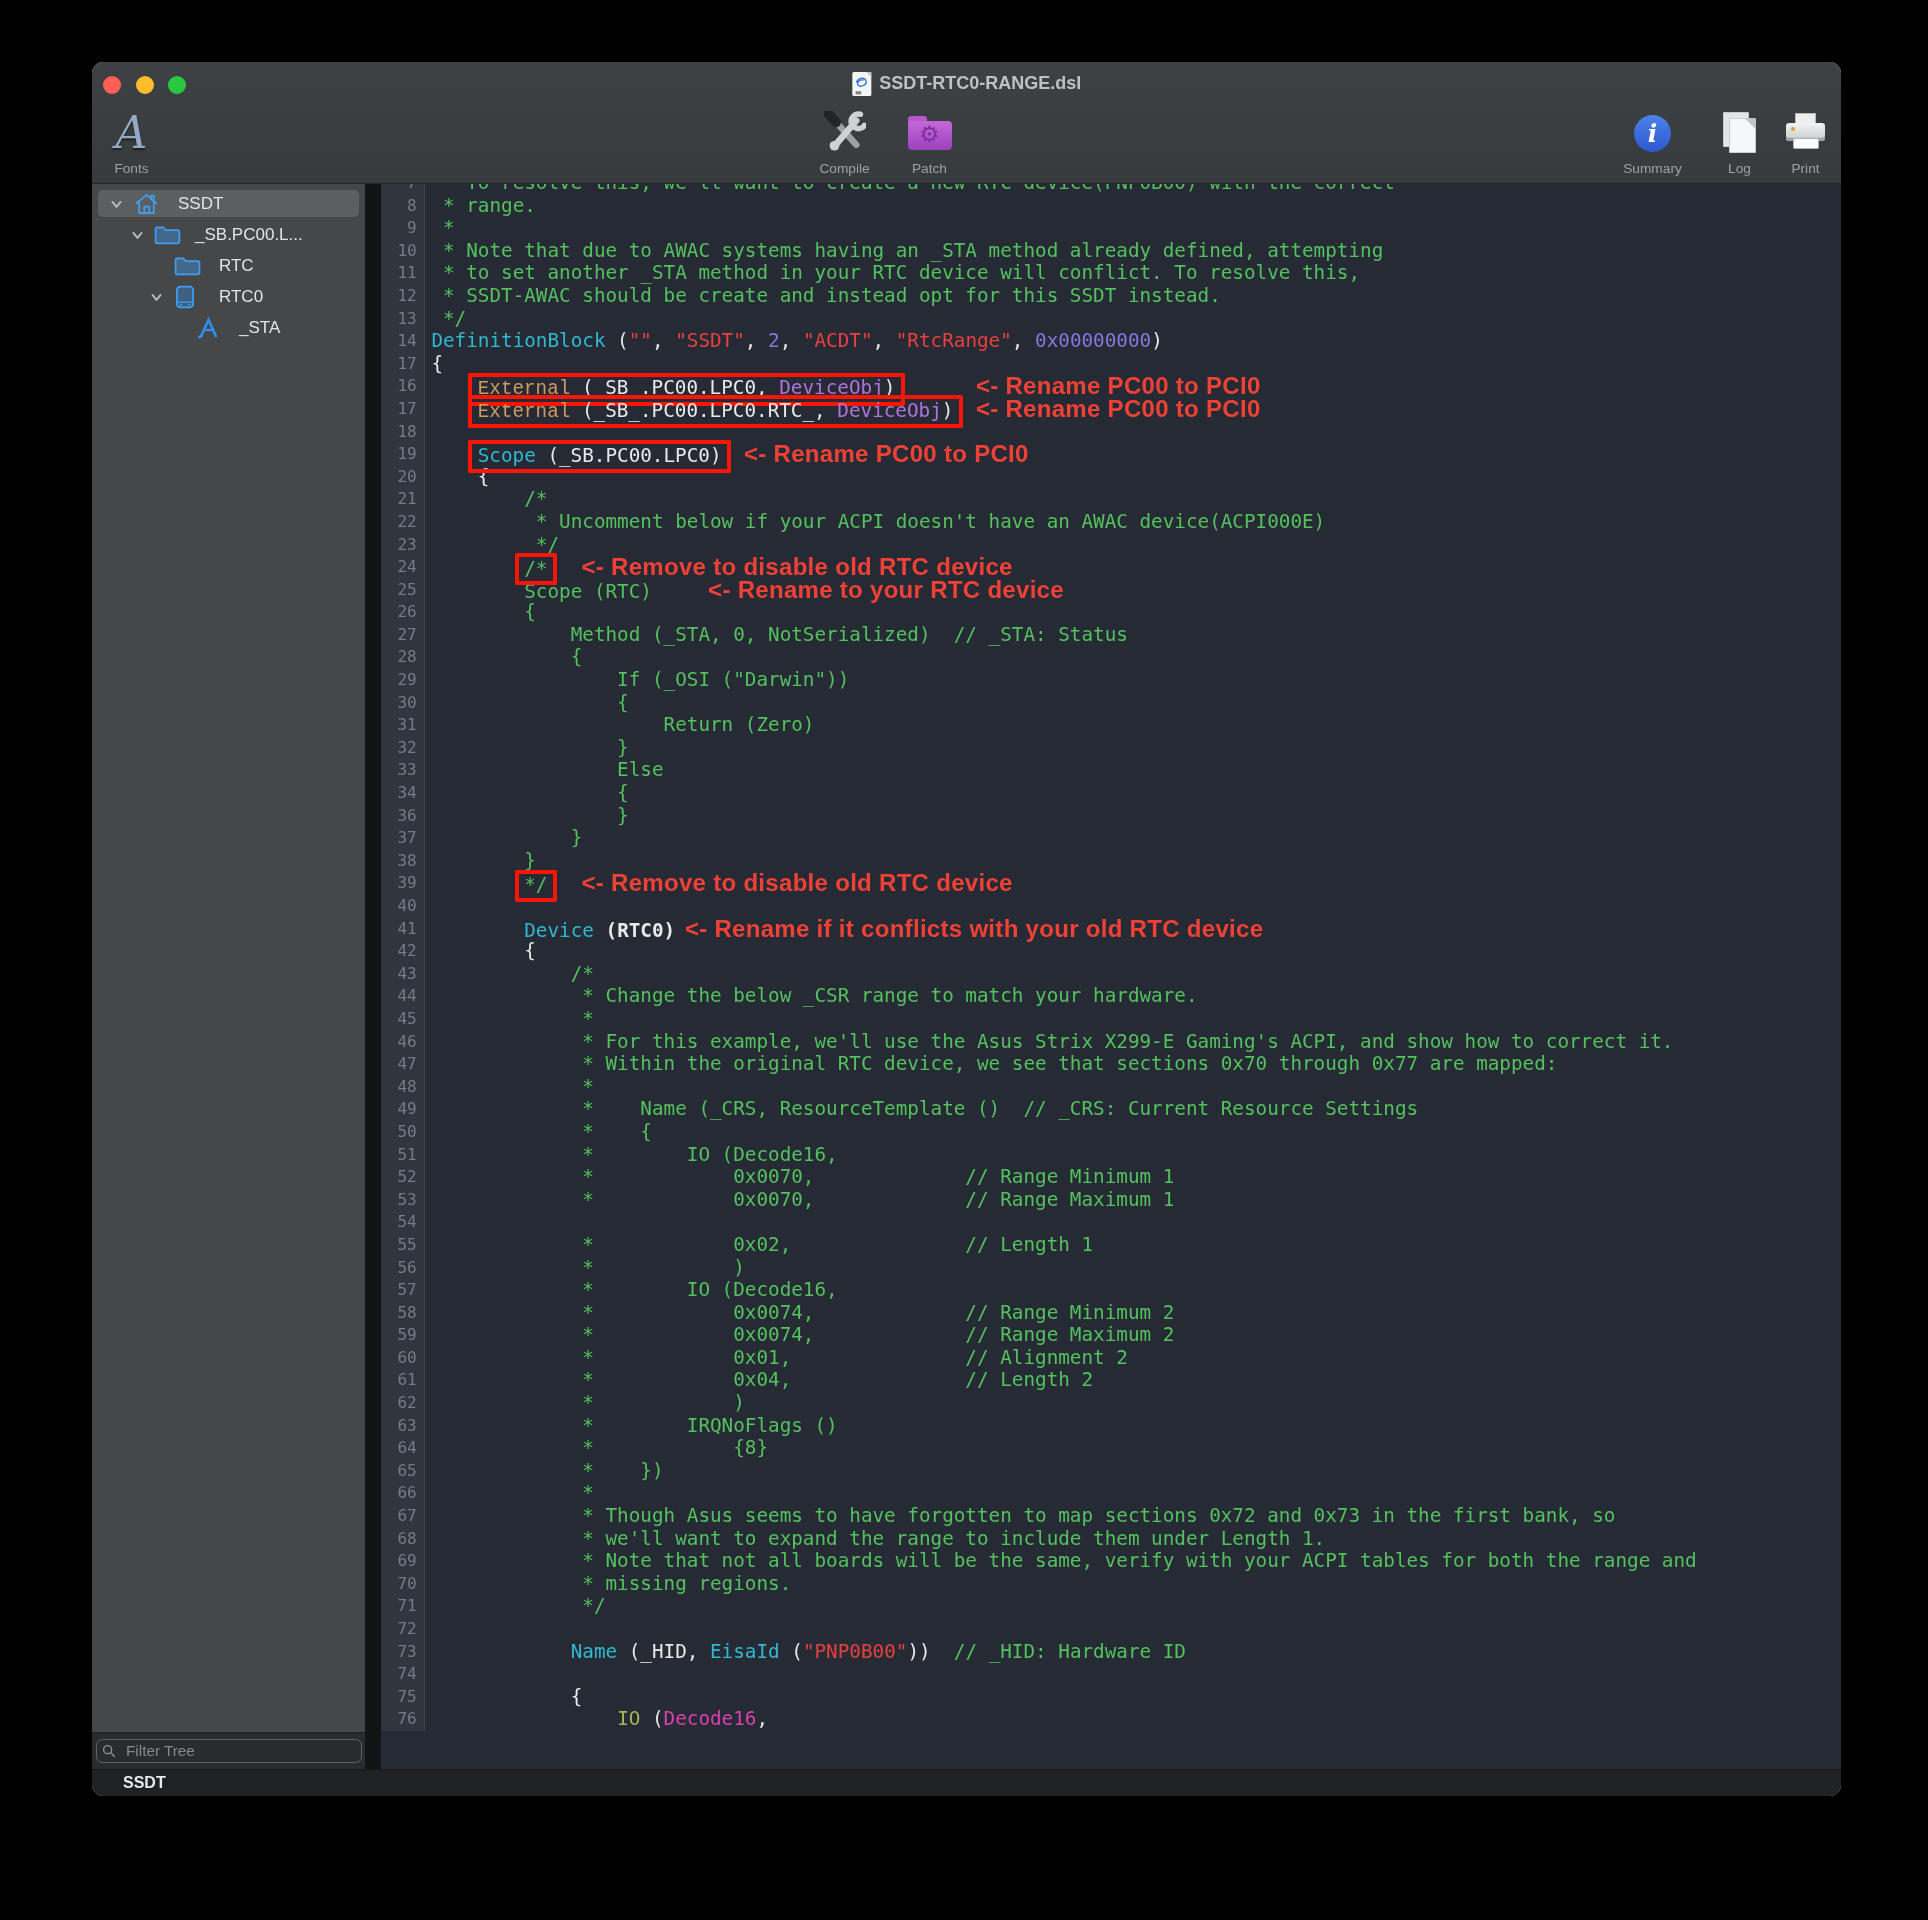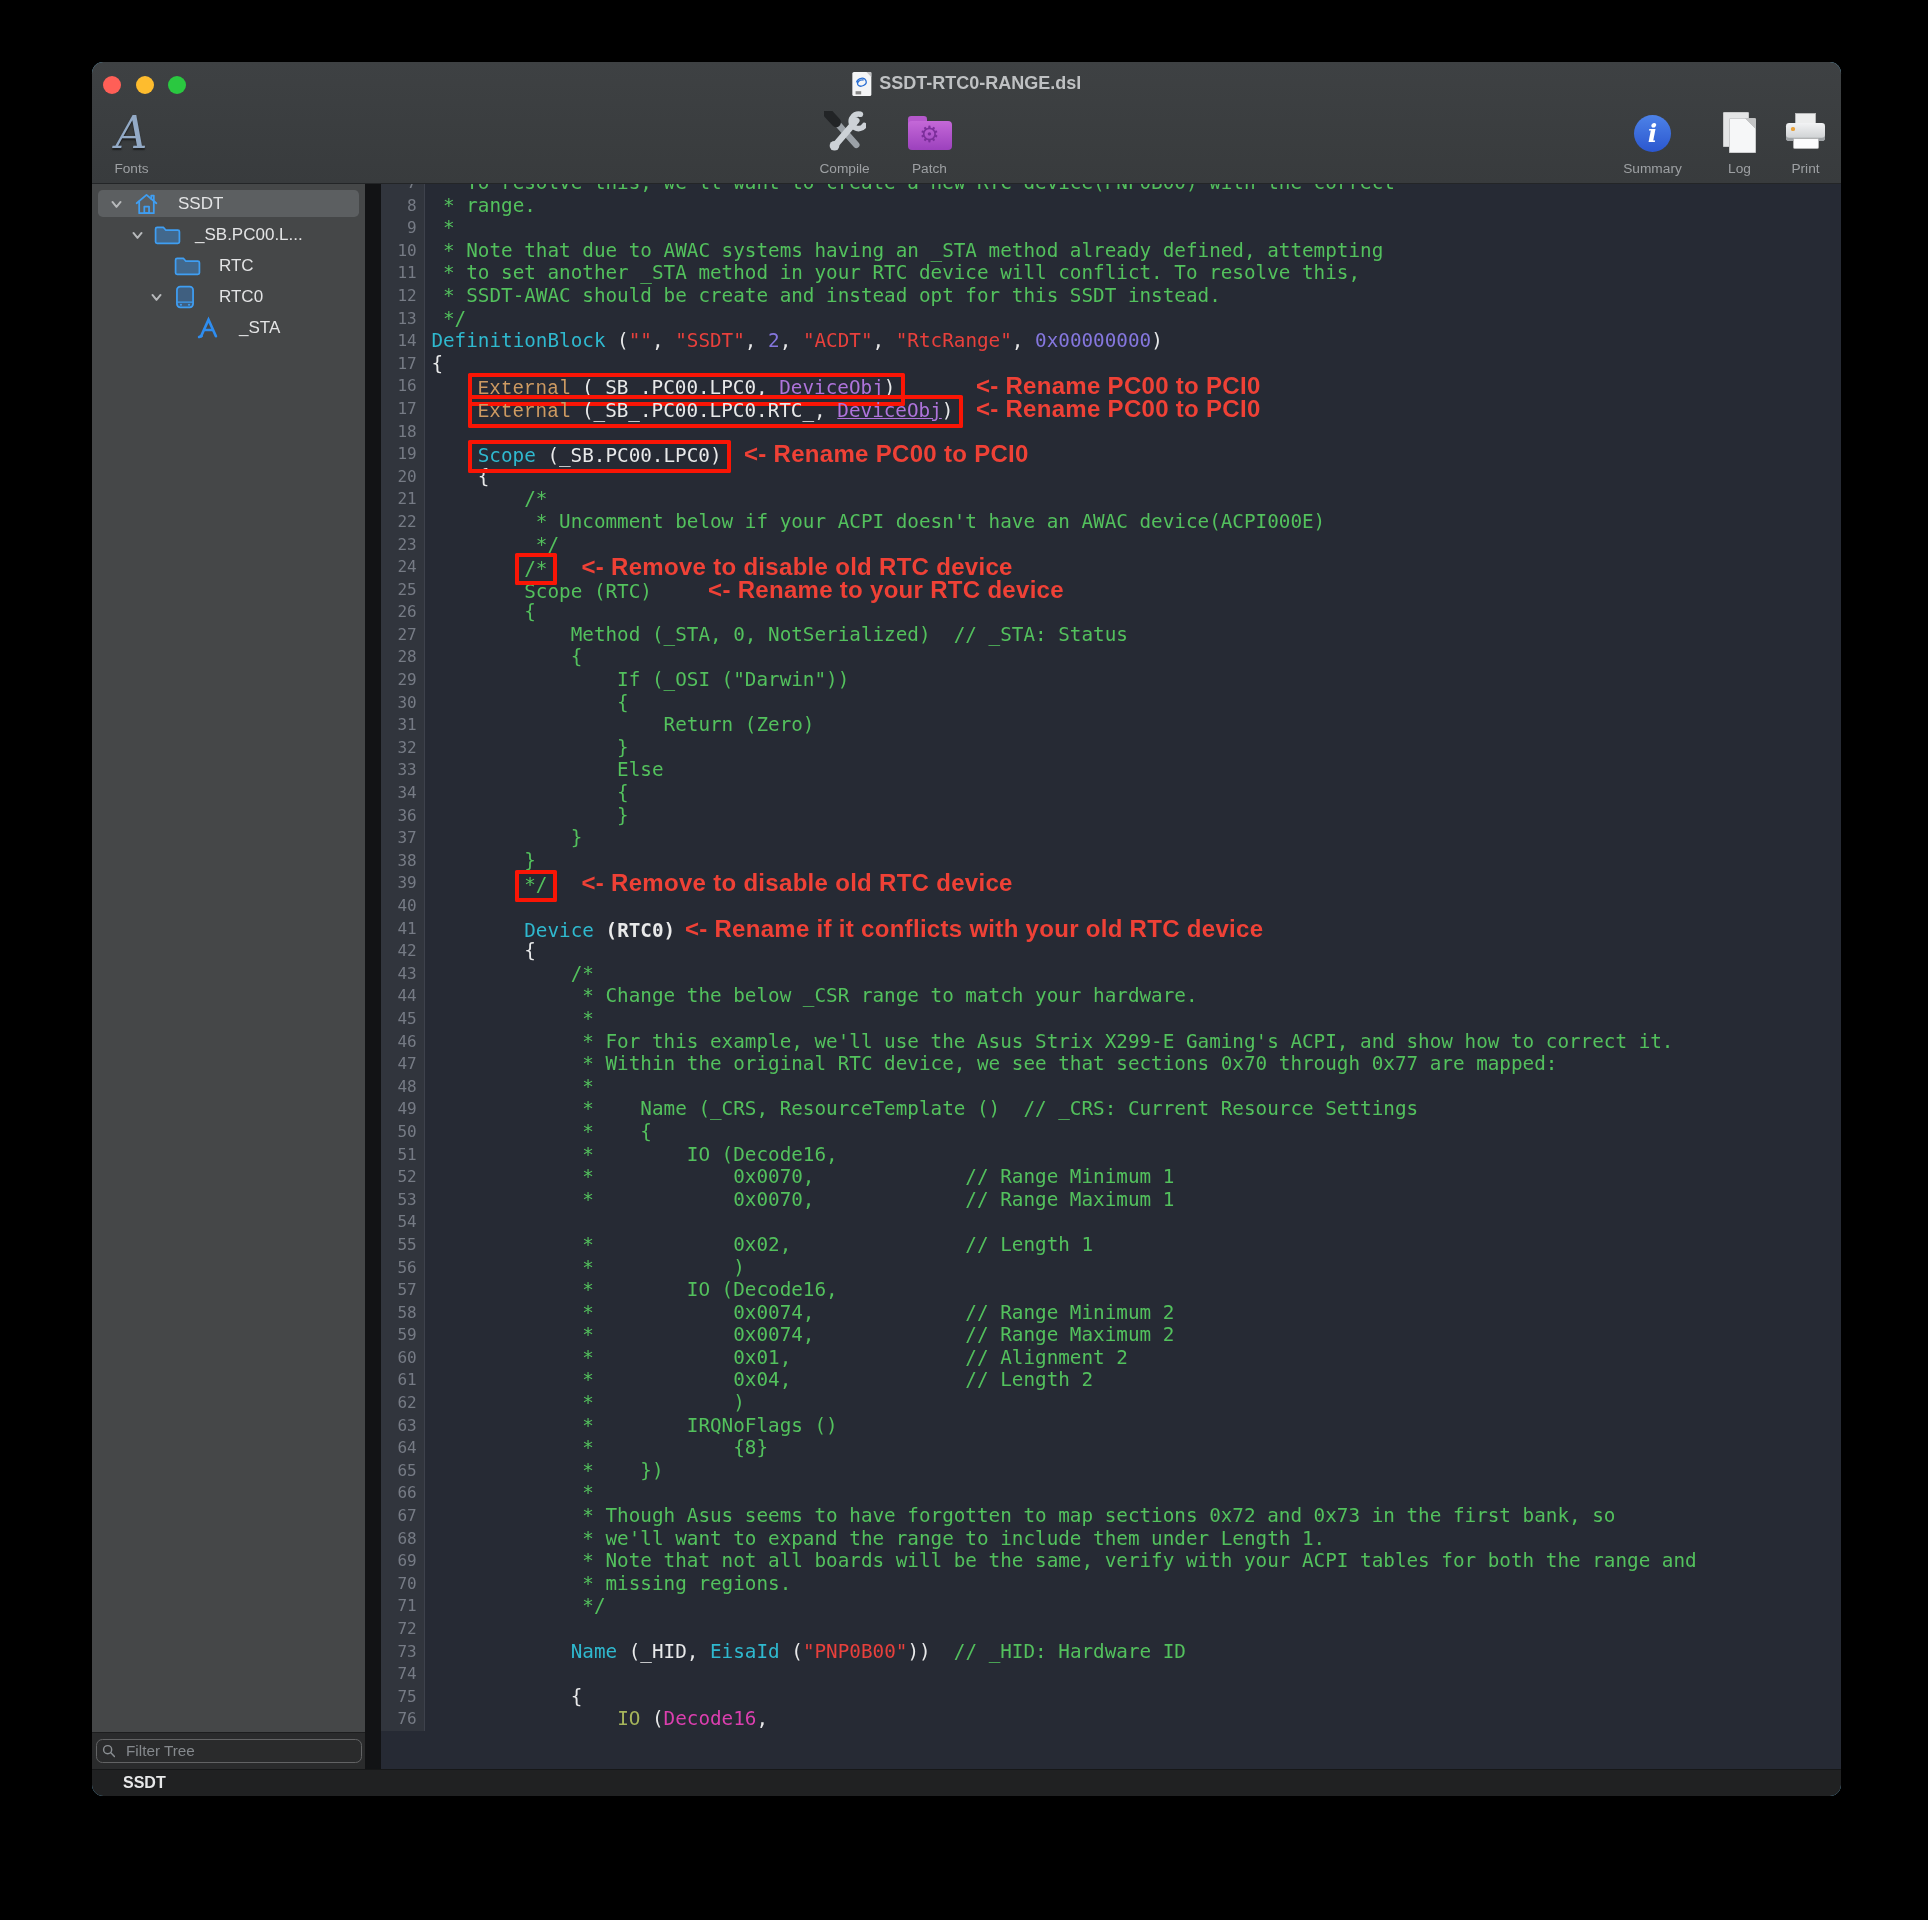--- a/index.html
+++ b/index.html
@@ -72,21 +72,21 @@
   #filter-input::placeholder{color:#85898d;}
   #filter-mag{position:absolute;left:9.7px;top:11.3px;display:flex;}
   #divider{width:16px;flex:0 0 16px;background:#121315;}
   #editor{flex:1;background:#262a34;position:relative;overflow:hidden;}
   #lines{position:absolute;top:-12px;left:0;right:0;}
   .line{display:flex;height:22.6px;line-height:22.6px;font-family:"DejaVu Sans Mono",monospace;}
   .ln{flex:0 0 44px;width:44px;background:#31353d;border-right:0.8px solid #3e424c;
     color:#767b85;font-size:16px;text-align:right;padding-right:7.3px;box-sizing:border-box;}
   .codec{padding-left:6.4px;font-size:19.3px;white-space:pre;}
   .c-com{color:var(--com);} .c-kw{color:var(--kw);} .c-ext{color:var(--ext);font-family:Liberation Mono, monospace;}
-  .c-obj{color:var(--obj);text-decoration:underline;} .c-str{color:var(--str);} .c-num{color:var(--num);}
+  .c-obj{color:var(--obj);} .c-str{color:var(--str);} .c-num{color:var(--num);}
   .c-res{color:var(--res);} .c-dec{color:var(--dec);} .c-pln{color:var(--pln);}
   .c-plnb{color:var(--pln);font-weight:bold;}
   .rbox{display:inline-block;border:4px solid var(--box_red);border-radius:1.6px;
     padding:0.8px 5.6px;margin:-5.6px 3.2px -5.6px -9.7px;position:relative;z-index:2;}
   .note{font-family:"Liberation Sans",sans-serif;font-weight:bold;font-size:24px;
     color:var(--note_red);margin-left:9.7px;letter-spacing:0.3px;}
   
   #statusbar{position:absolute;left:0;right:0;bottom:0;height:26px;background:#202122;
     border-top:0.8px solid #161718;display:flex;align-items:center;}
   #status-text{margin-left:31px;color:#e8e9ea;font-size:16px;font-weight:bold;}

